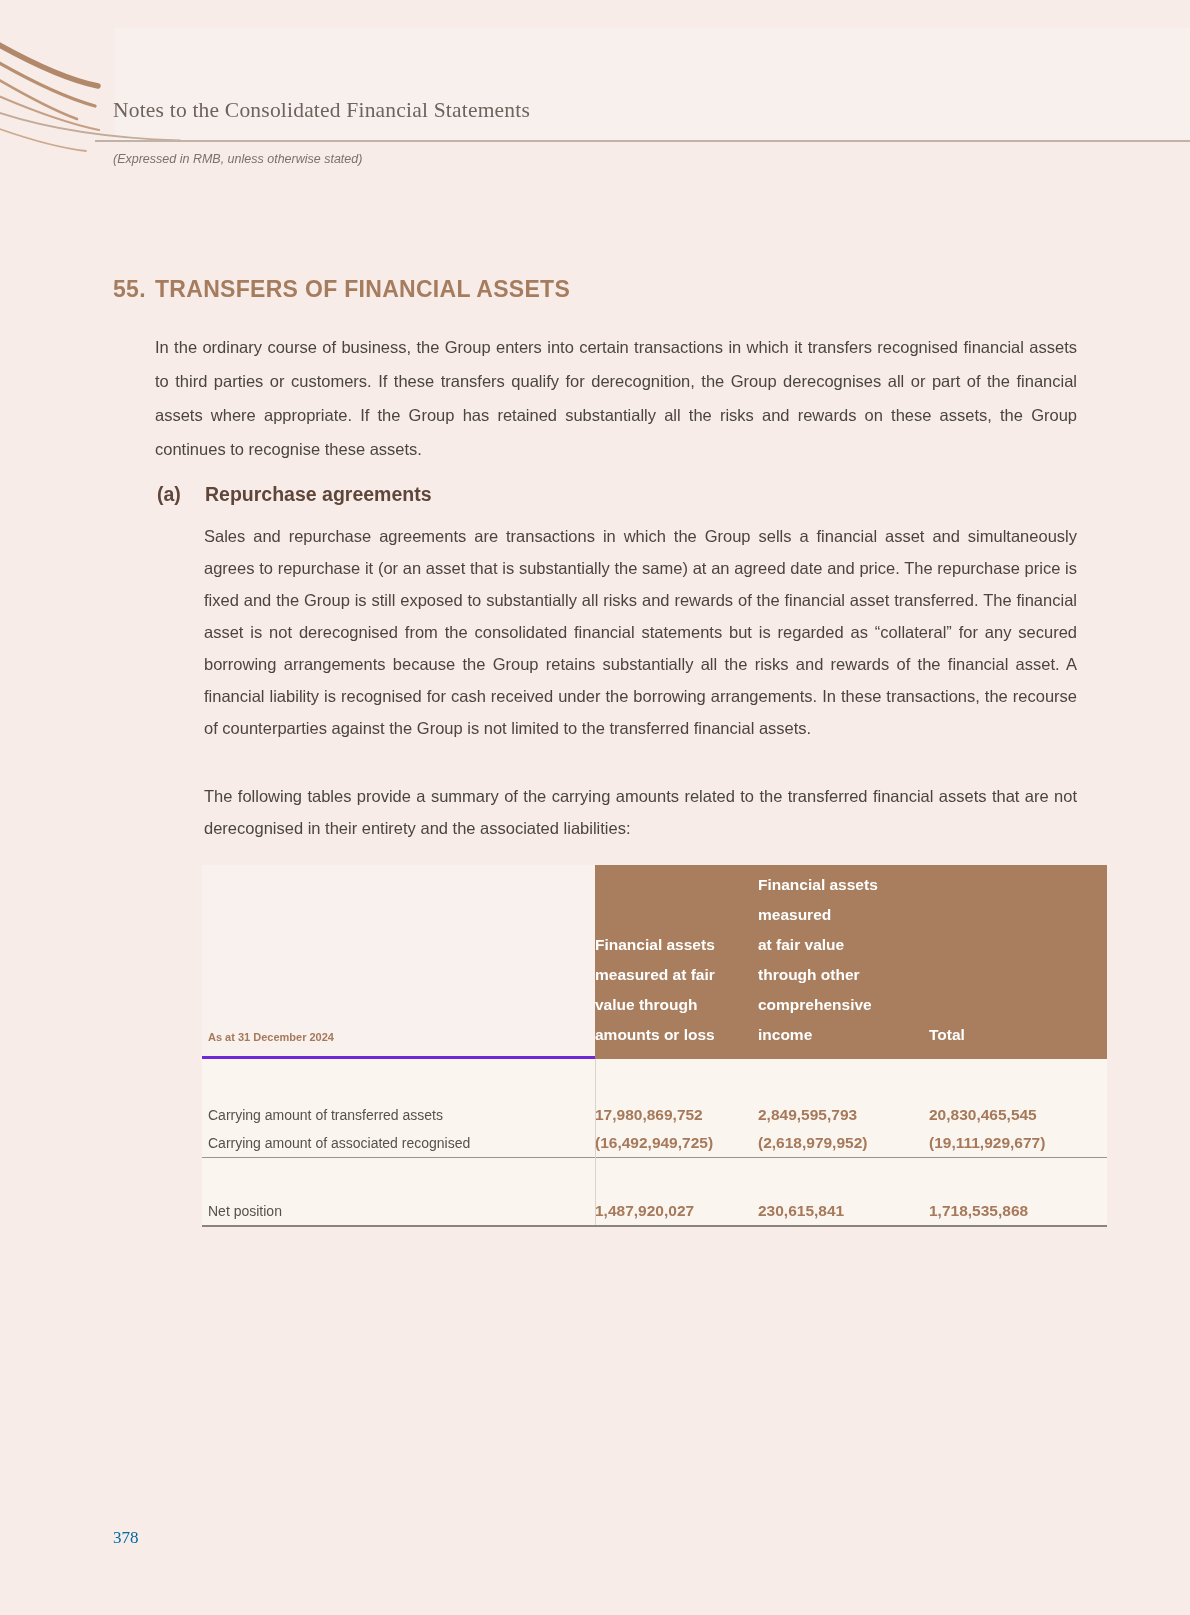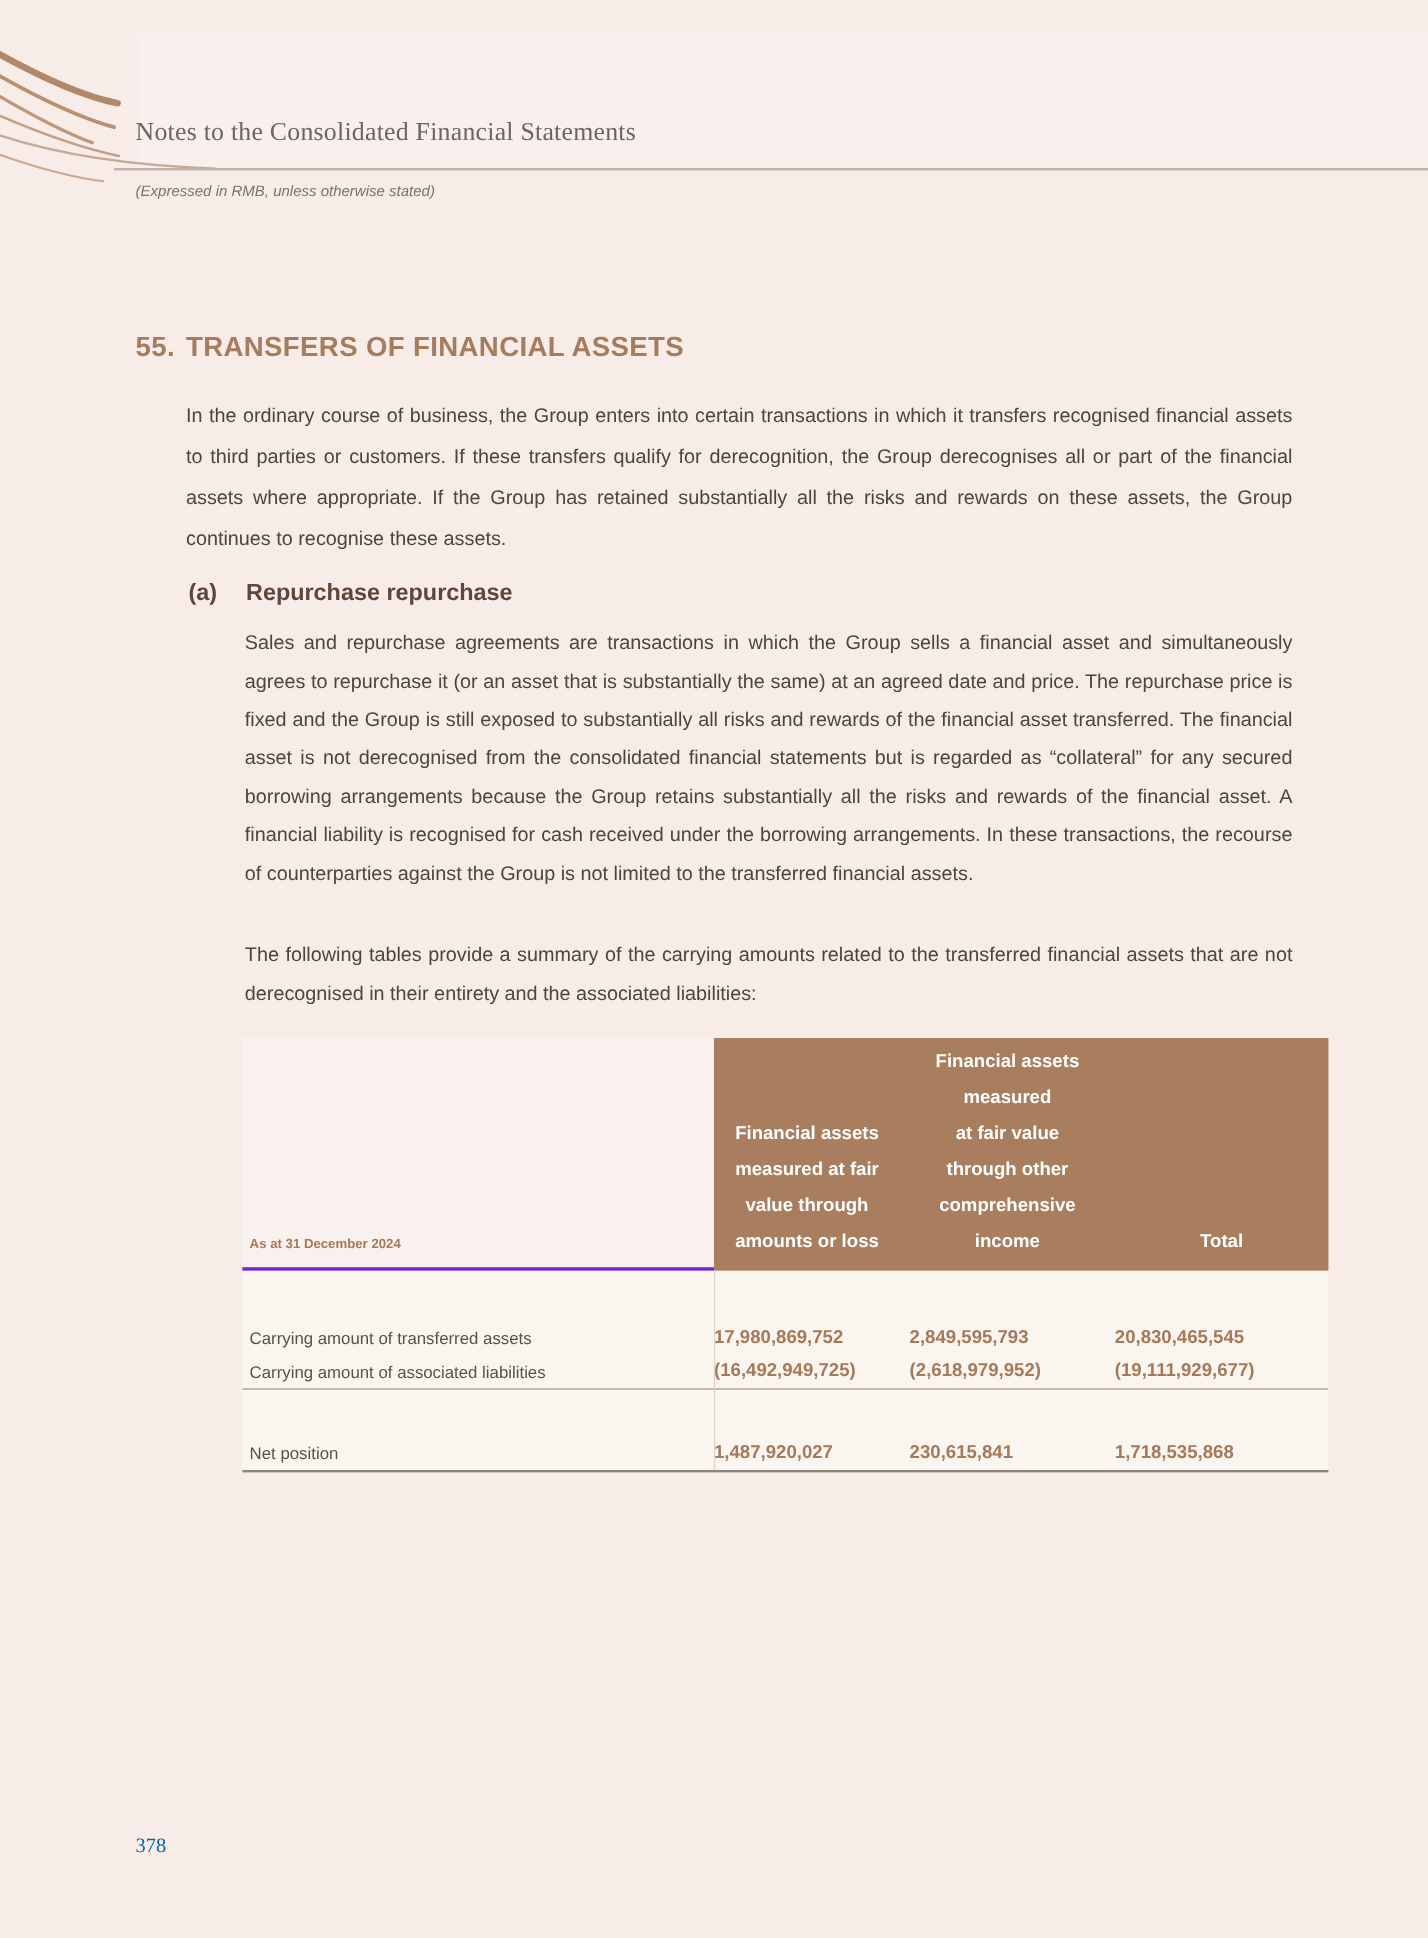--- a/index.html
+++ b/index.html
@@ -108,21 +108,21 @@
   }
   .tbl-header .brown-block {
     width: 512px;
     background: #a87e5e;
     display: flex;
   }
   .col-head {
     display: flex;
     flex-direction: column;
     justify-content: flex-end;
-    text-align: center;
+    text-align: left;
     color: #ffffff;
     font-weight: 700;
     font-size: 15.5px;
     line-height: 30px;
     padding-bottom: 9px;
   }
   .col-head-0 { width: 163px; padding-right: 8px; }
   .col-head-1 { width: 171px; padding-right: 8px; }
   .col-head-2 { width: 178px; }
 
@@ -195,21 +195,21 @@
 
   <div class="section-heading">
     <span class="sec-num">55.</span>
     <span>TRANSFERS OF FINANCIAL ASSETS</span>
   </div>
 
   <div class="para para-intro">In the ordinary course of business, the Group enters into certain transactions in which it transfers recognised financial assets to third parties or customers. If these transfers qualify for derecognition, the Group derecognises all or part of the financial assets where appropriate. If the Group has retained substantially all the risks and rewards on these assets, the Group continues to recognise these assets.</div>
 
   <div class="sub-heading">
     <span class="sub-label">(a)</span>
-    <span>Repurchase repurchase</span>
+    <span>Repurchase agreements</span>
   </div>
 
   <div class="para para-body1">Sales and repurchase agreements are transactions in which the Group sells a financial asset and simultaneously agrees to repurchase it (or an asset that is substantially the same) at an agreed date and price. The repurchase price is fixed and the Group is still exposed to substantially all risks and rewards of the financial asset transferred. The financial asset is not derecognised from the consolidated financial statements but is regarded as “collateral” for any secured borrowing arrangements because the Group retains substantially all the risks and rewards of the financial asset. A financial liability is recognised for cash received under the borrowing arrangements. In these transactions, the recourse of counterparties against the Group is not limited to the transferred financial assets.</div>
 
   <div class="para para-body2">The following tables provide a summary of the carrying amounts related to the transferred financial assets that are not derecognised in their entirety and the associated liabilities:</div>
 
   <div class="fin-table">
 
     <div class="tbl-header">
       <div class="label-head">As at 31 December 2024</div>
@@ -240,21 +240,21 @@
       <div class="spacer-a"></div>
 
       <div class="tbl-row">
         <div class="row-label">Carrying amount of transferred assets</div>
         <div class="cell cell-0">17,980,869,752</div>
         <div class="cell cell-1">2,849,595,793</div>
         <div class="cell cell-2">20,830,465,545</div>
       </div>
 
       <div class="tbl-row row-liab">
-        <div class="row-label">Carrying amount of associated liabilities</div>
+        <div class="row-label">Carrying amount of associated recognised</div>
         <div class="cell cell-0">(16,492,949,725)</div>
         <div class="cell cell-1">(2,618,979,952)</div>
         <div class="cell cell-2">(19,111,929,677)</div>
       </div>
 
       <div class="spacer-b"></div>
 
       <div class="tbl-row row-net">
         <div class="row-label">Net position</div>
         <div class="cell cell-0">1,487,920,027</div>

